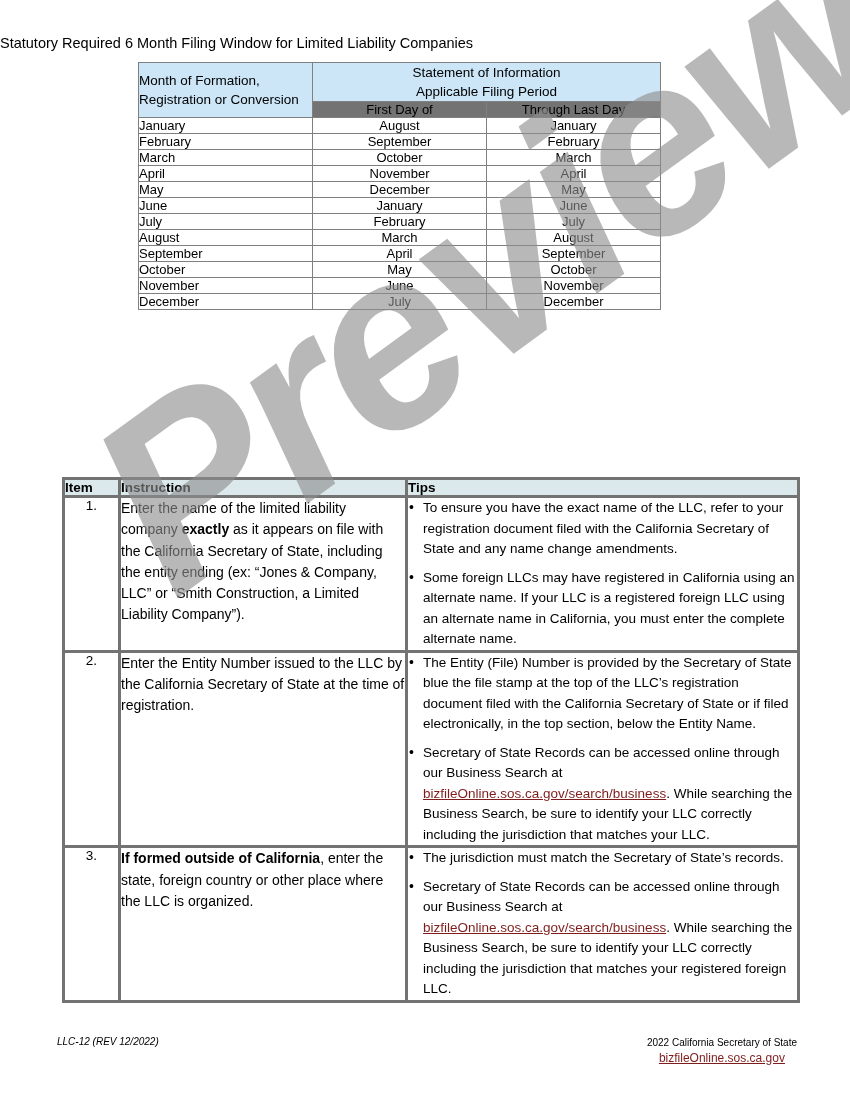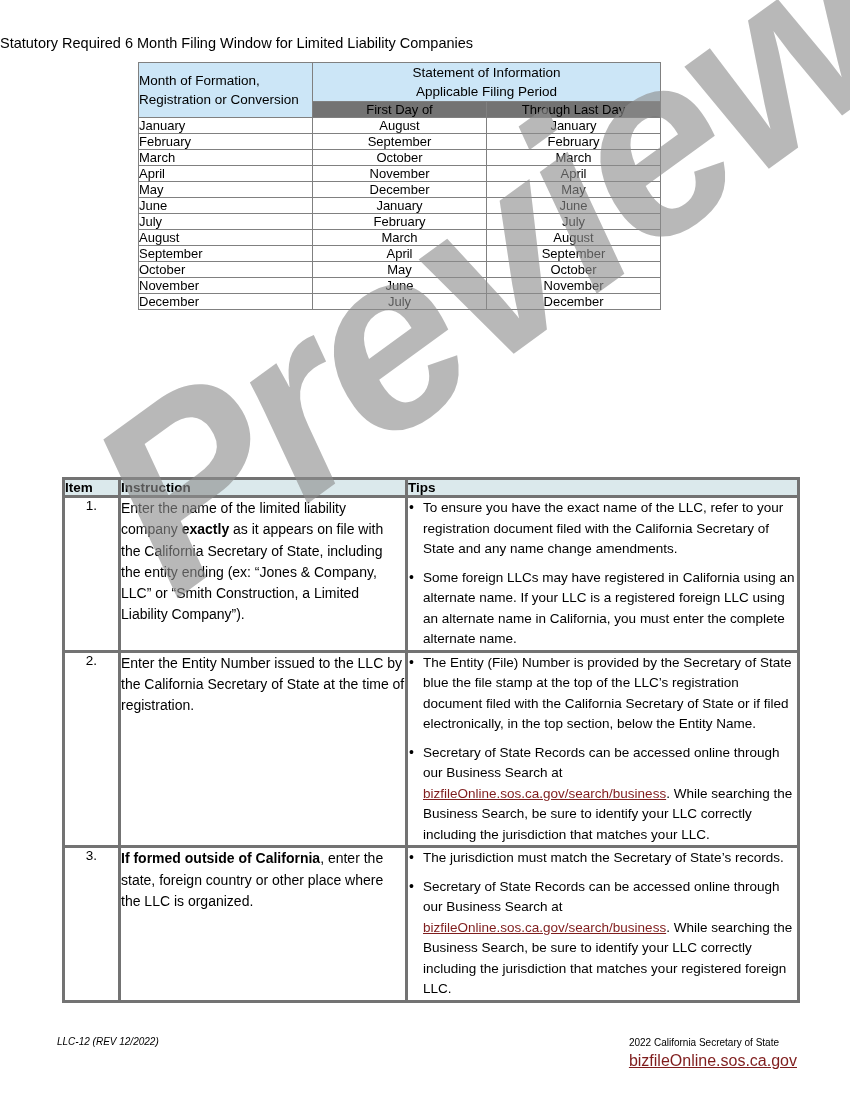--- a/index.html
+++ b/index.html
@@ -209,24 +209,24 @@
     position: absolute;
     left: 0;
     top: 0;
     color: #000;
     font-style: italic;
   }
   .footer-right {
     position: absolute;
     right: 0;
     top: 0;
-    text-align: left;
+    text-align: center;
     line-height: 1.35;
   }
-  .footer-right .link { font-size: 16px; }
+  .footer-right .link { font-size: 12px; }
 </style>
 </head>
 <body>
 
 <div class="page">
 
   <div class="doc-title">Statutory Required 6 Month Filing Window for Limited Liability Companies</div>
 
   <table class="month-table">
     <tbody>

